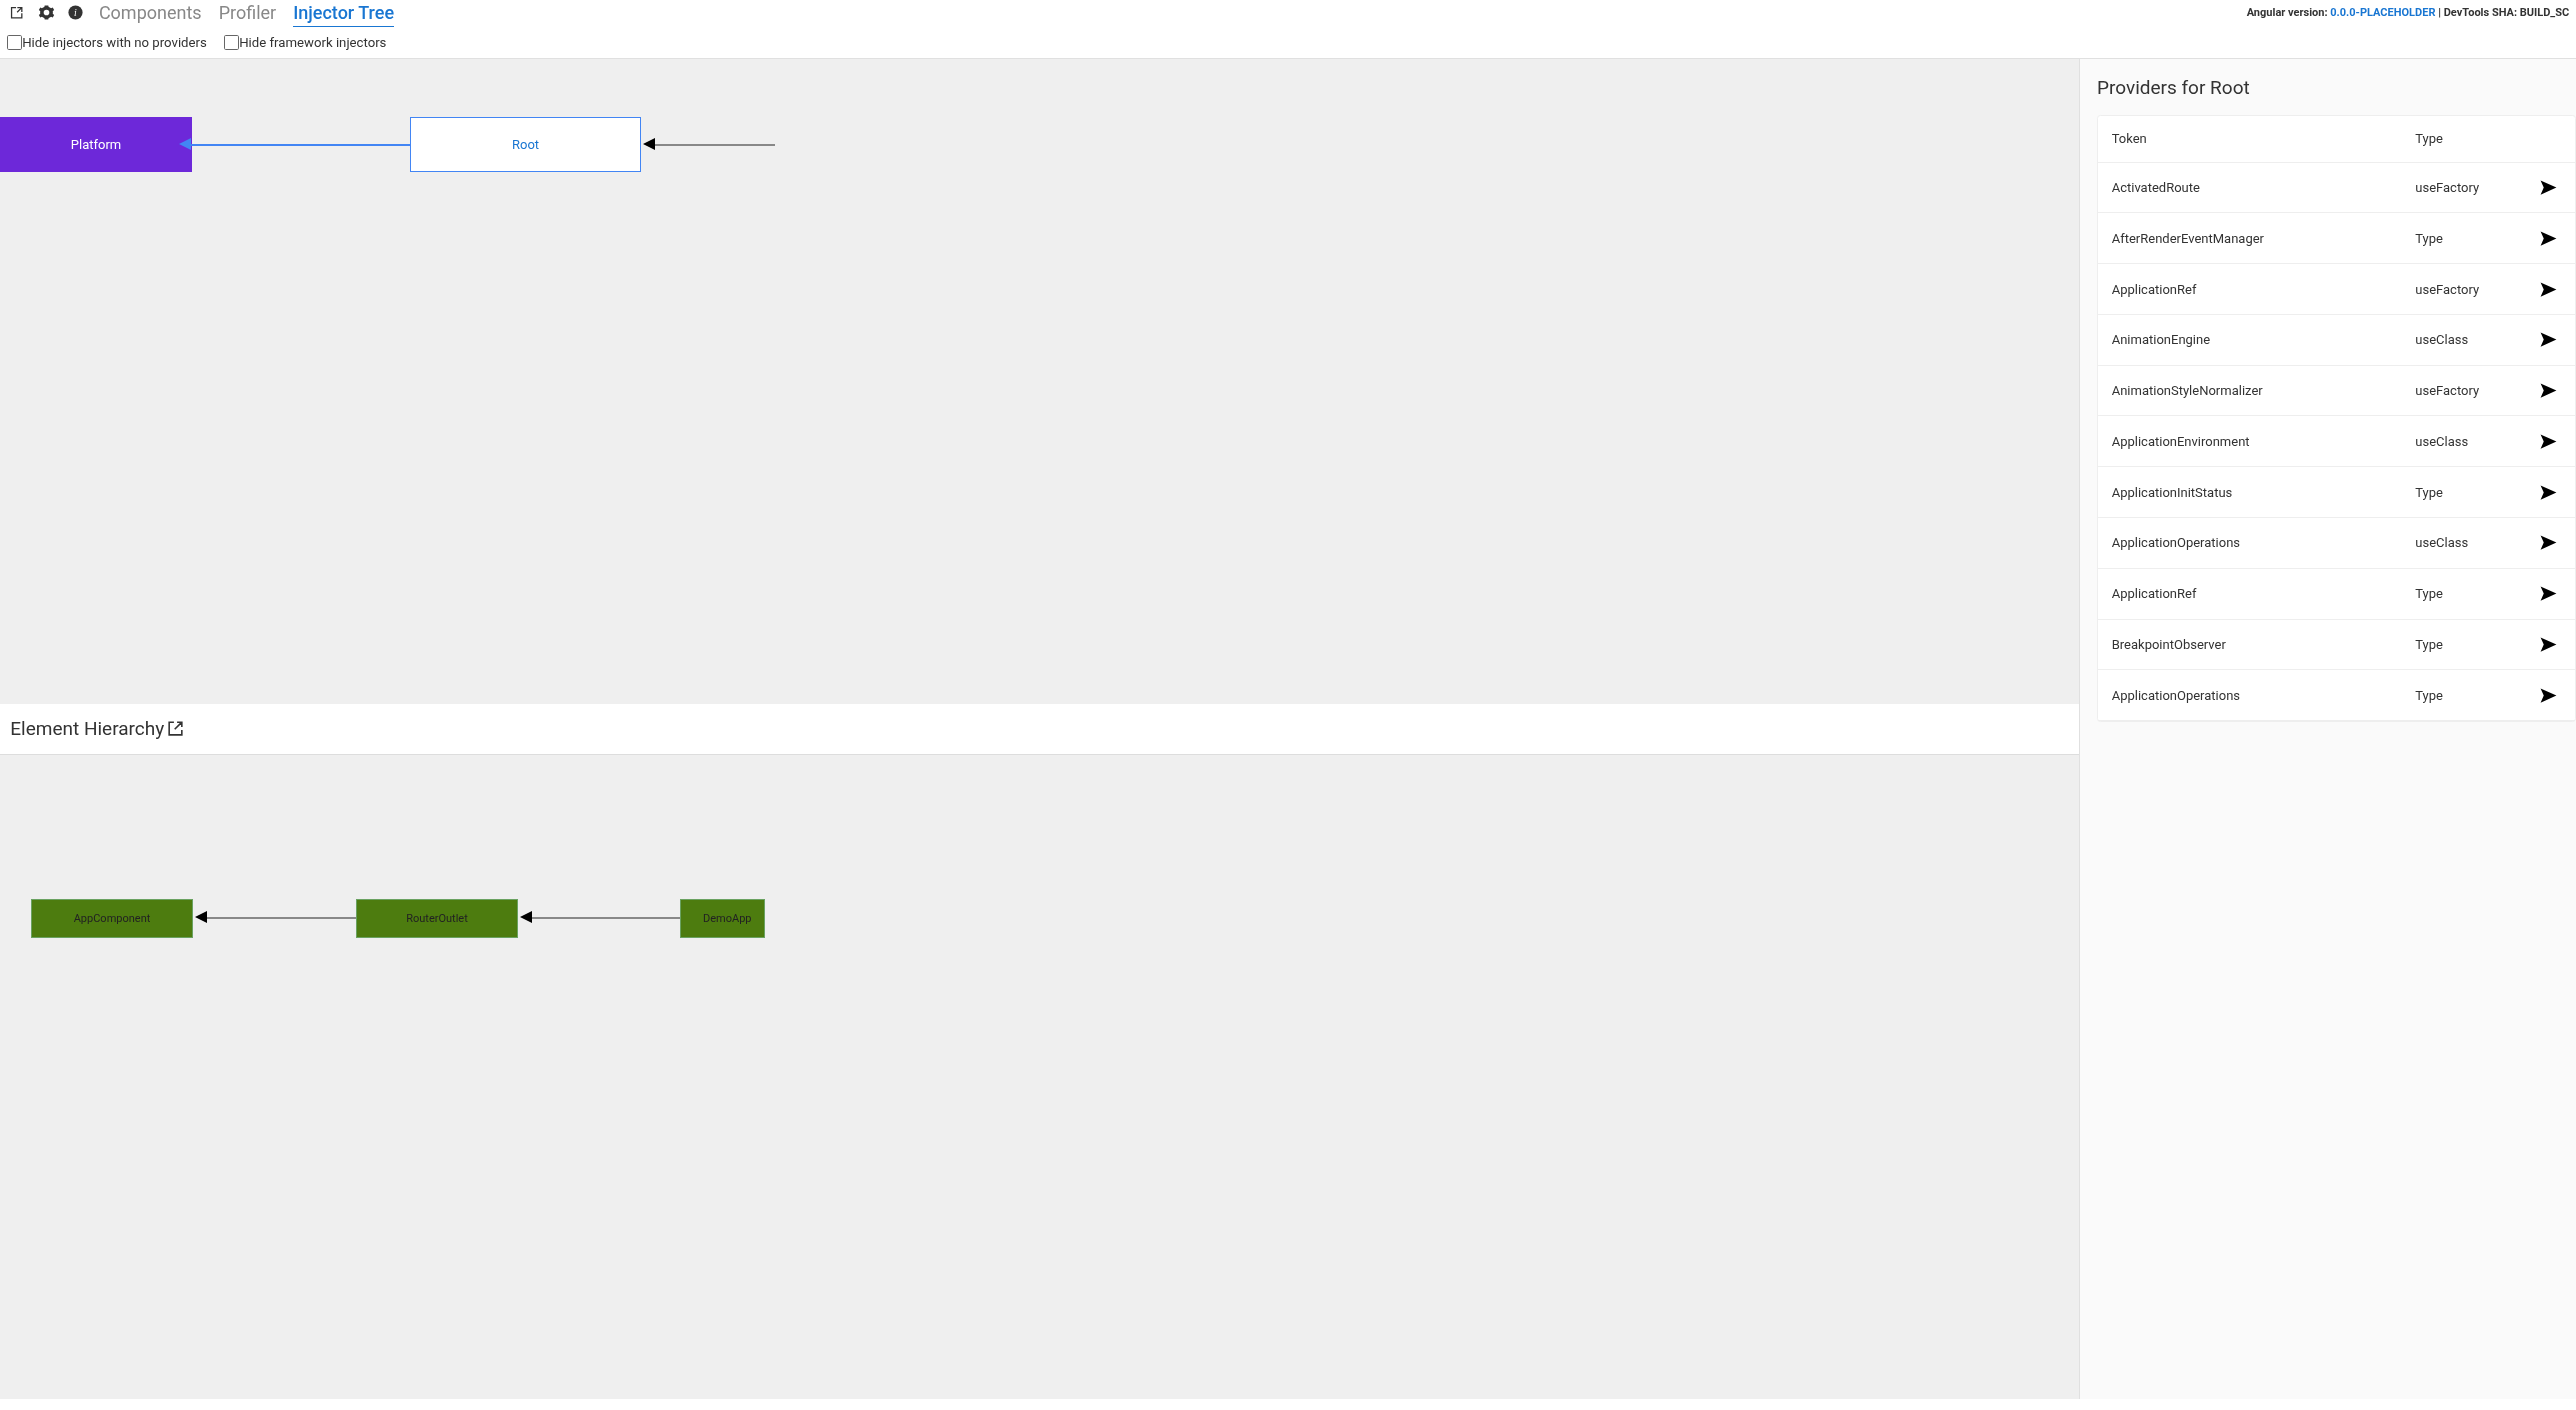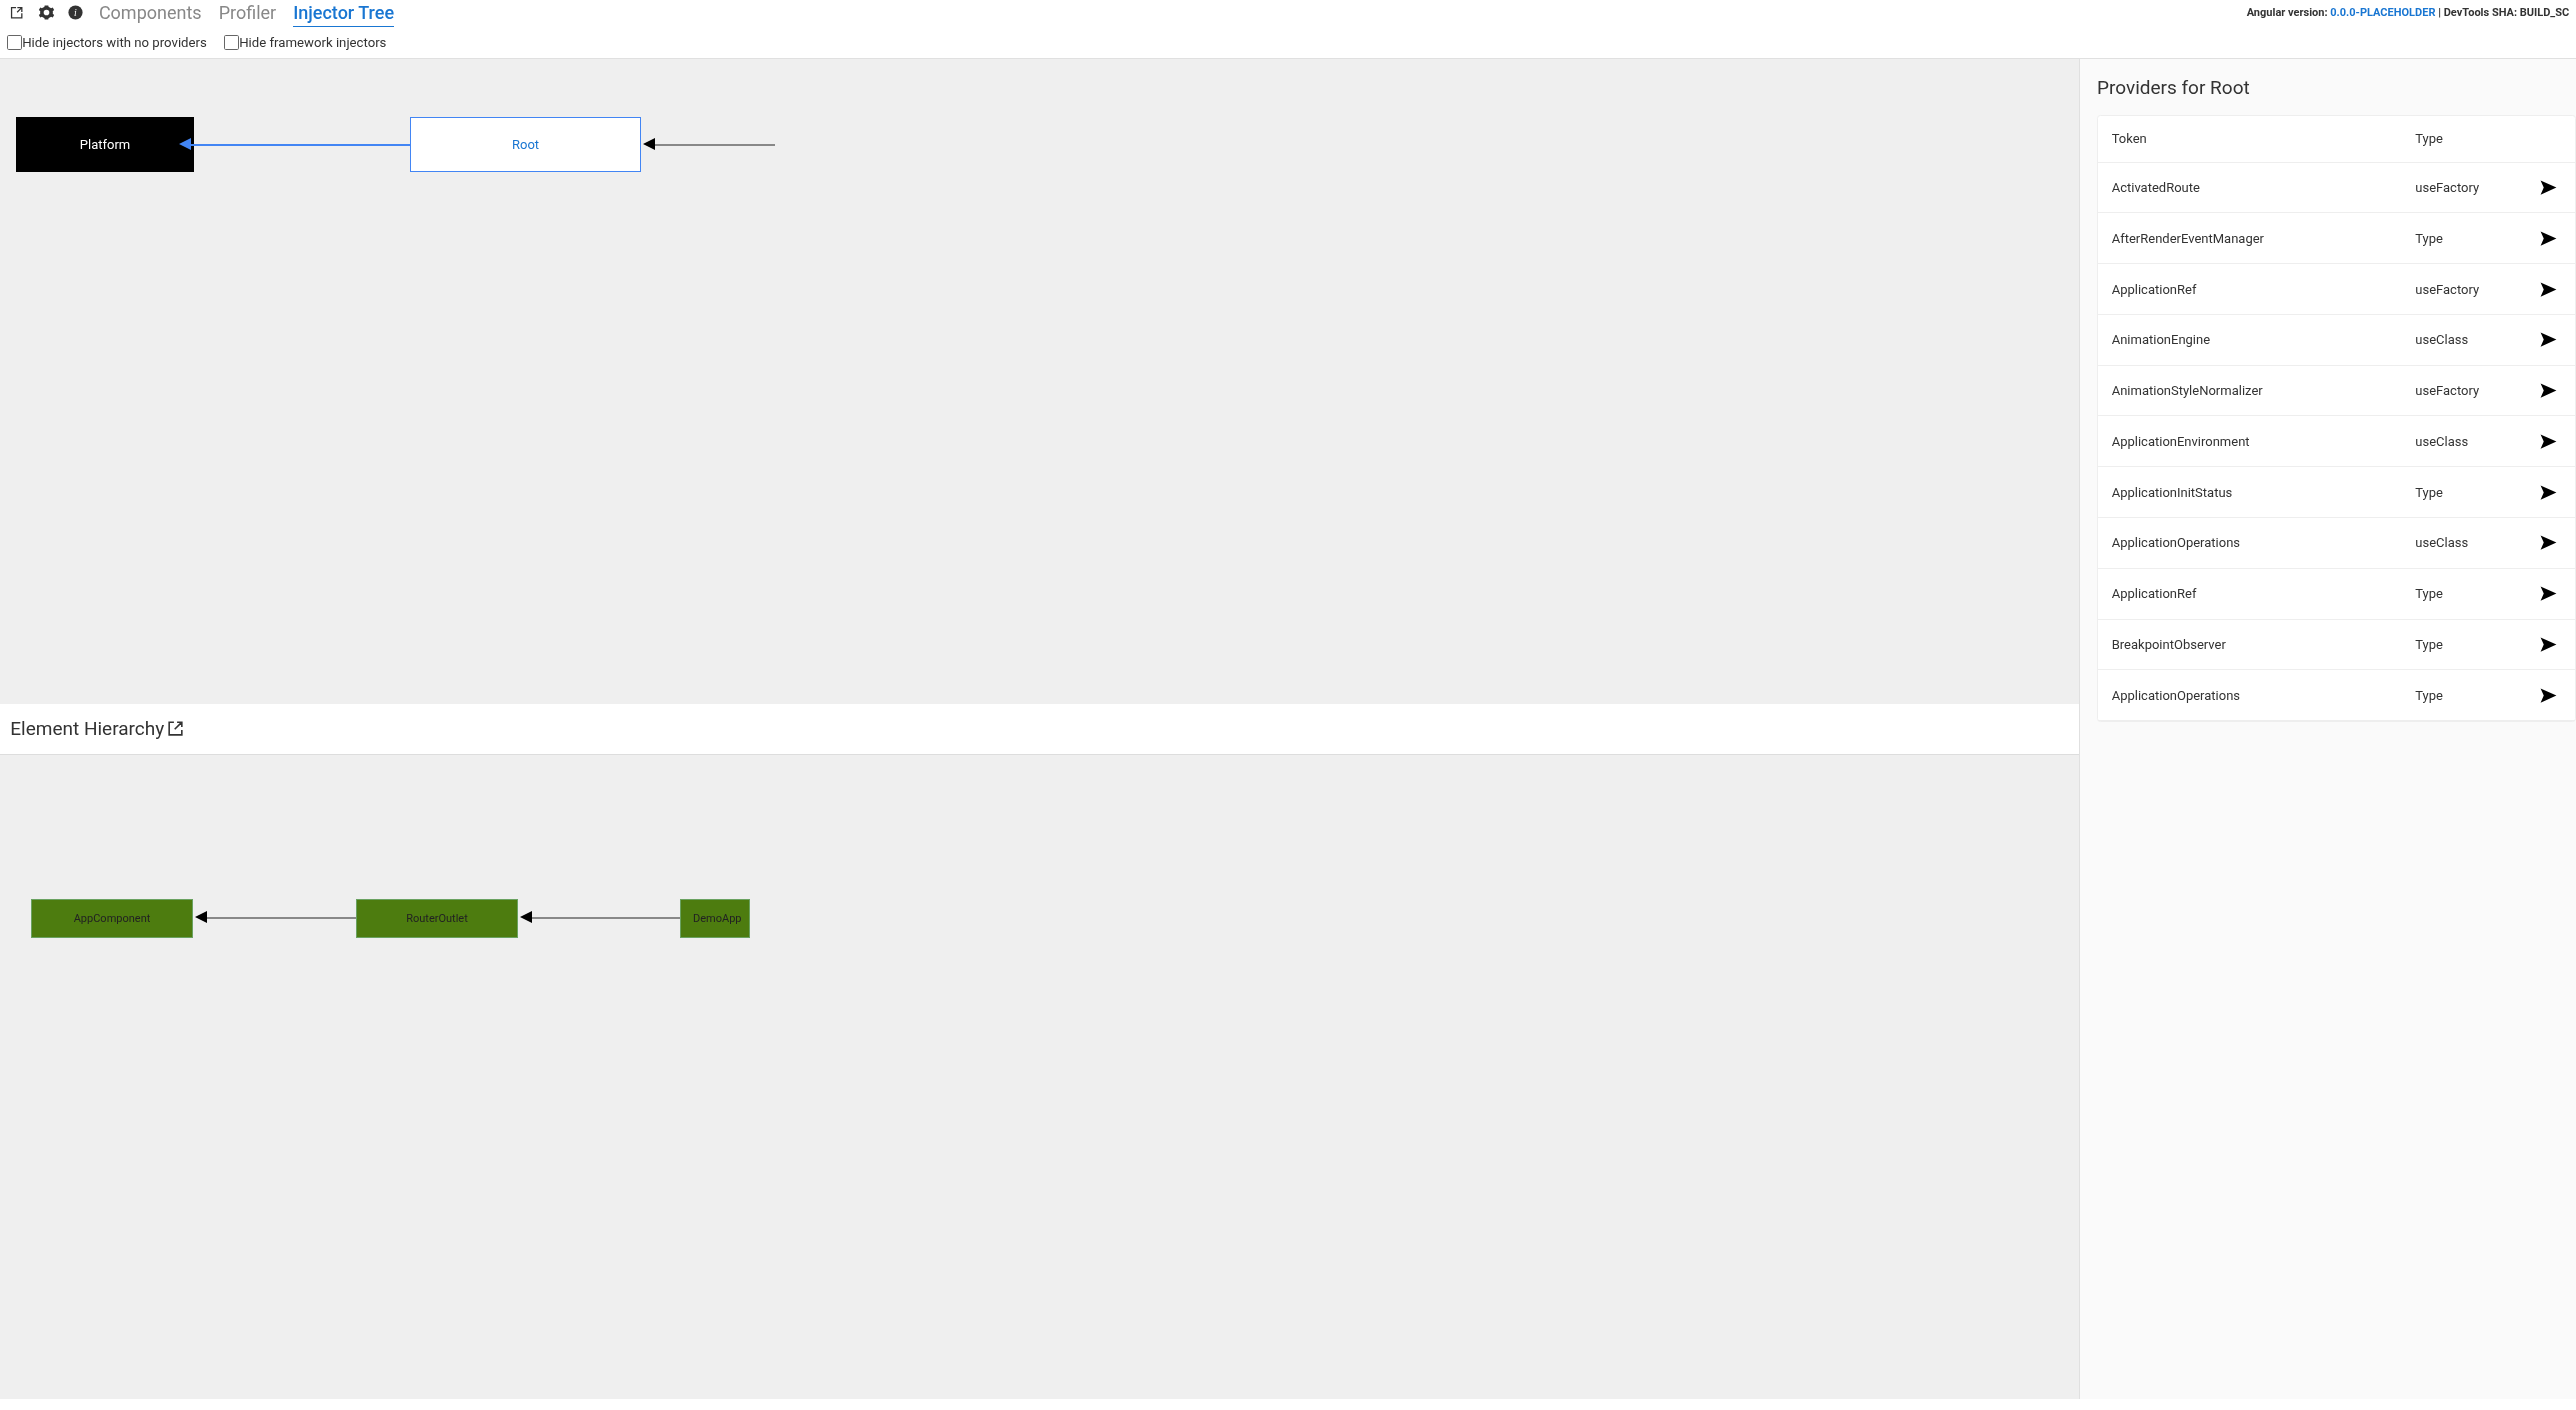--- a/index.html
+++ b/index.html
@@ -23,26 +23,26 @@
 .right { width: 496px; background: #fafafa; padding: 17px 0 0 17px; overflow-y: auto; }
 
 .section-title { display: flex; align-items: center; font-size: 19px; font-weight: 400; padding: 13.7px 10.3px; border-bottom: 0.9px solid #ddd; background: #fff; }
 .section-title svg { margin-left: 1.7px; }
 
 .diagram-area { background: #efefef; flex: 1; position: relative; overflow: hidden; }
 .env-area { height: 162px; }
 .elem-area { flex: 1; }
 
 .node-box { position: absolute; height: 55px; display: flex; align-items: center; justify-content: center; font-size: 13px; font-weight: 400; }
-.node-platform { left: 0; top: 58px; width: 178px; background: #000000; color: #fff; border: none; margin-left: 16px; }
+.node-platform { left: 0; top: 58px; width: 192px; background: #6d28d9; color: #fff; border: none; }
 .node-root { left: 410px; top: 58px; width: 231px; border: 1.7px solid #4285f4; color: #1976d2; background: #fff; font-weight: 400; }
 .node-green { background: #4d7c0f; border: 0.9px solid #6aa261; color: #222; height: 39px; font-size: 11px; }
 .node-app { left: 31px; top: 144px; width: 162px; }
 .node-router { left: 356px; top: 144px; width: 162px; }
-.node-demo { left: 680px; top: 144px; width: 70px; justify-content: flex-start; padding-left: 12px; }
+.node-demo { left: 680px; top: 144px; width: 85px; justify-content: flex-start; padding-left: 22px; }
 
 .arrow-line { position: absolute; height: 1.7px; background: #888; }
 .arrow-line.blue { background: #4285f4; }
 .arrow-head { position: absolute; width: 0; height: 0; border-top: 6.8px solid transparent; border-bottom: 6.8px solid transparent; }
 .arrow-head.black { border-right: 12px solid #000; }
 .arrow-head.blue { border-right: 12px solid #4285f4; }
 
 .right h2 { font-size: 19px; font-weight: 400; margin-bottom: 15.4px; }
 .providers-table { background: #fff; border: 0.9px solid #eee; border-radius: 3.4px; }
 .table-head, .table-row { display: flex; align-items: center; padding: 15.4px 13.7px; border-bottom: 0.9px solid #eee; }

